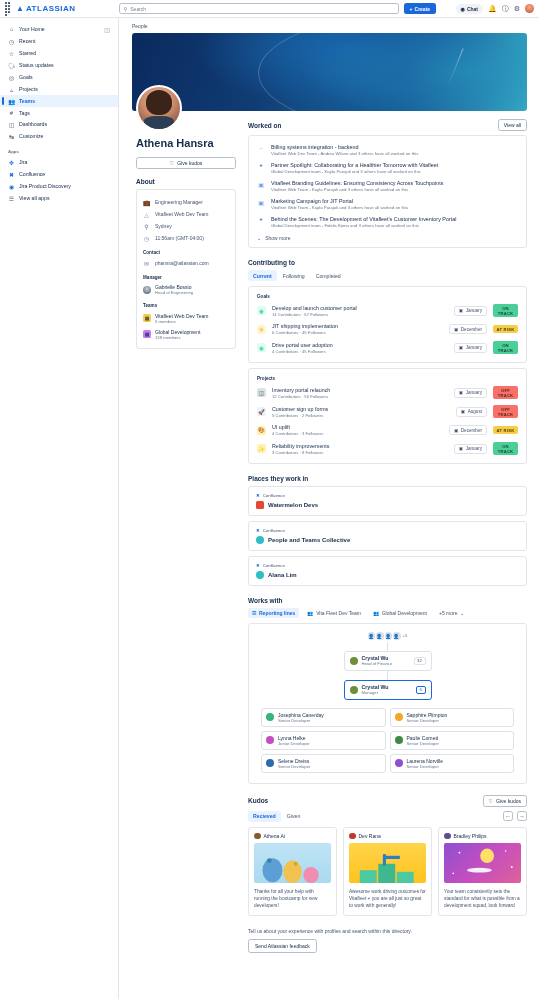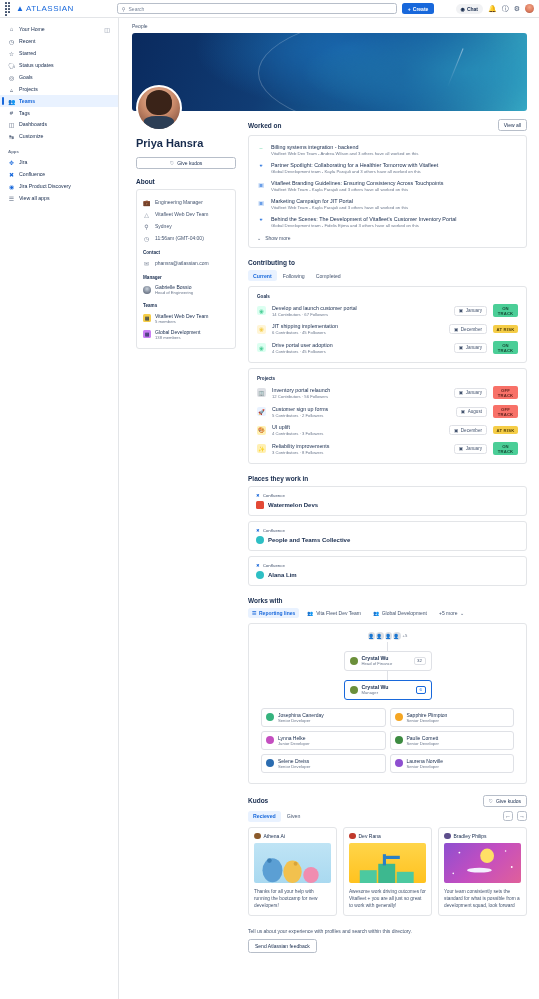--- a/index.html
+++ b/index.html
@@ -18,21 +18,21 @@
     background: #fff;
     border-bottom: 1px solid #e3e5e8;
     display: flex; align-items: center;
     padding: 0 5px;
     gap: 5px;
   }
   .grid-icon { display:flex; flex-wrap:wrap; width:6px; gap:1px; }
   .grid-icon i { width:2px; height:2px; background:#44546f; border-radius:0.5px; display:block; }
   .brand { display:flex; align-items:center; gap:2px; }
   .brand-mark { font-size:8px; color:#1868db; line-height:1; }
-  .brand-text { font-size:8px; font-weight:normal; color:#1868db; letter-spacing:0.5px; }
+  .brand-text { font-size:8px; font-weight:bold; color:#1868db; letter-spacing:0.5px; }
   .searchbar {
     flex: 1; max-width: 280px; margin-left: 38px;
     height: 11px; border: 1px solid #b7bec9; border-radius: 2.5px;
     display:flex; align-items:center; gap:3px; padding: 0 4px;
     background:#fff;
   }
   .searchbar .ph { color:#7a869a; font-size:5px; }
   .create-btn {
     background:#1868db; color:#fff; height:11px; border-radius:2.5px;
     display:flex; align-items:center; gap:2px; padding:0 6px;
@@ -350,21 +350,21 @@
     <div class="breadcrumb">People</div>
 
     <div class="hero">
       <div class="hero-streak"></div>
     </div>
 
     <div class="content-row">
 
       <div class="profile-col">
         <div class="avatar-lg"></div>
-        <div class="profile-name">Priya Hansra</div>
+        <div class="profile-name">Athena Hansra</div>
 
         <div class="kudos-btn">
           <span>♡</span>
           <span>Give kudos</span>
         </div>
 
         <div class="sec-label">About</div>
 
         <div class="card about-card">
           <div class="about-row">

